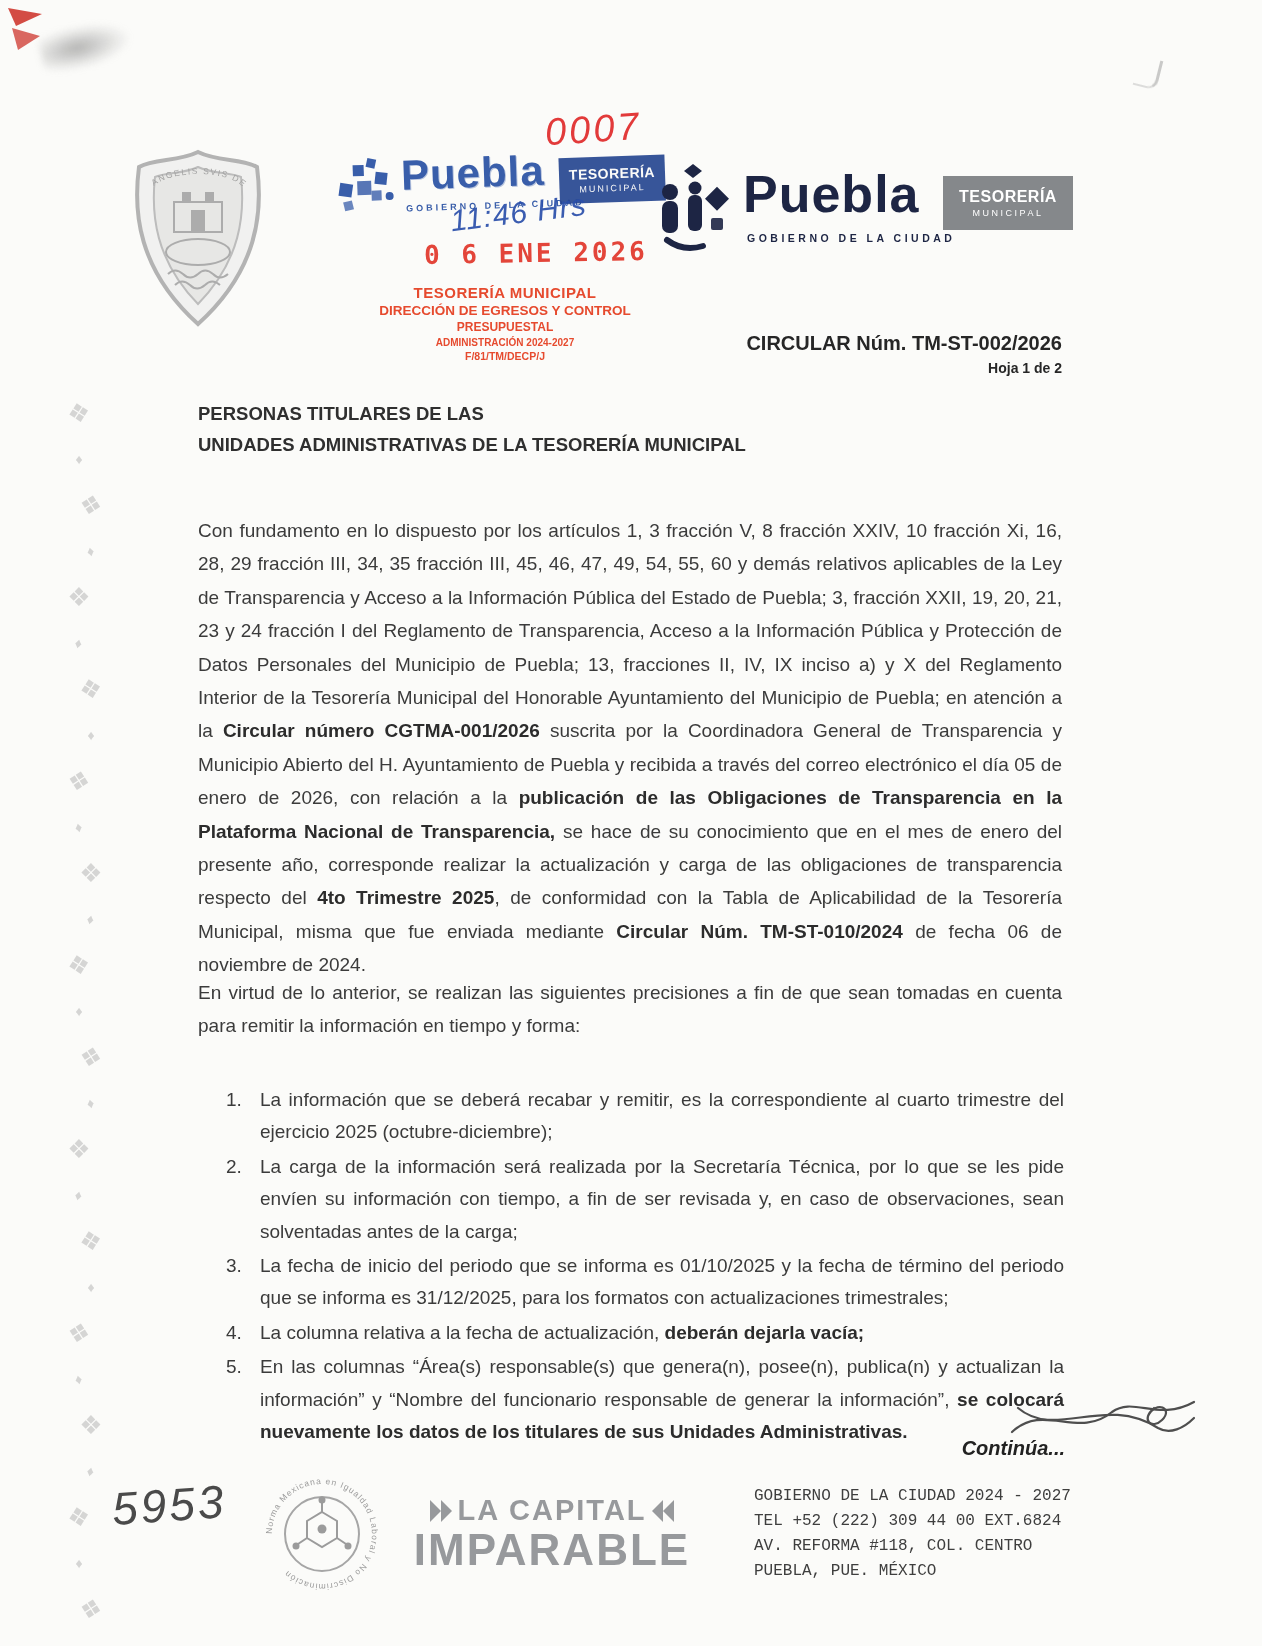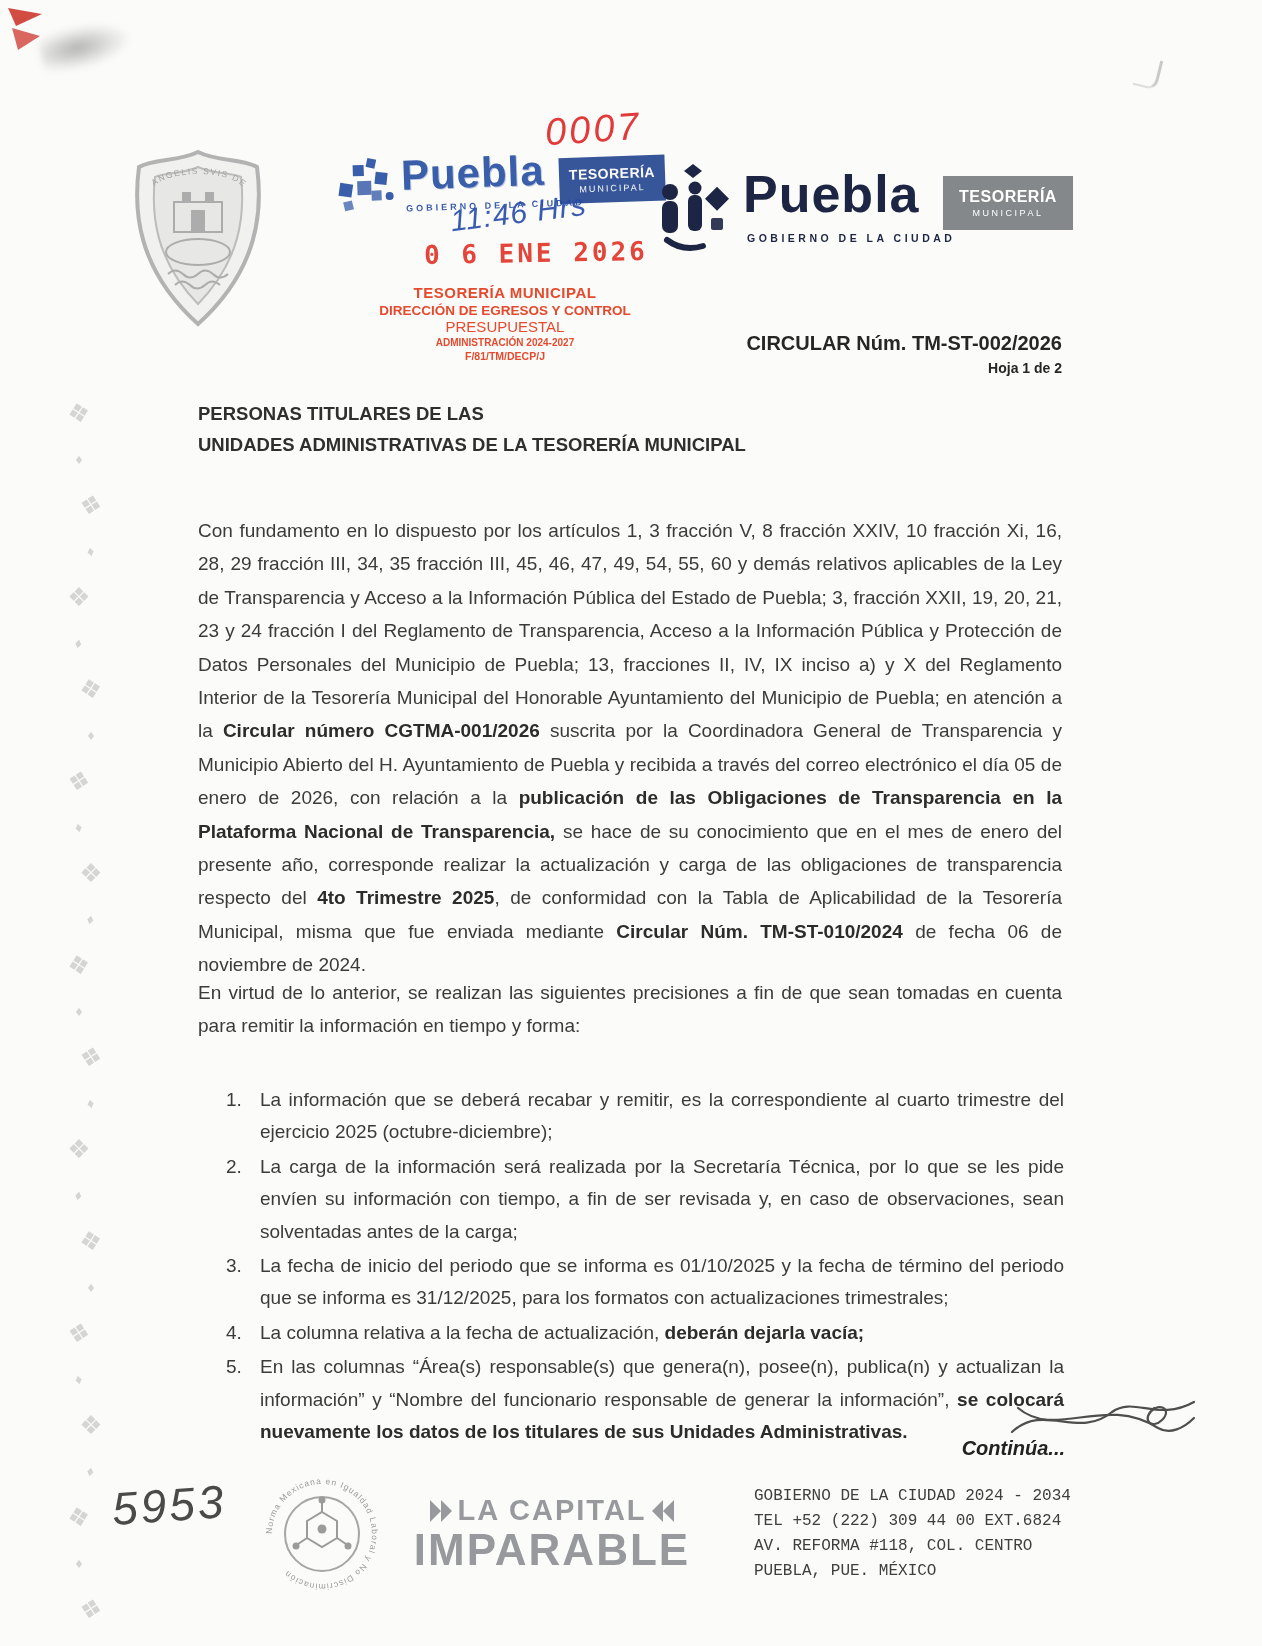--- a/index.html
+++ b/index.html
@@ -43,21 +43,21 @@
             color:#e02a2a; transform:rotate(-4deg); opacity:.92; }
   .hw-time { position:absolute; left:450px; top:196px; font-size:30px; font-style:italic; letter-spacing:1px;
             color:#2a4faa; transform:rotate(-7deg); opacity:.92; }
   .date-stamp { position:absolute; left:424px; top:238px; font-family:"DejaVu Sans Mono", monospace;
             font-weight:700; font-size:26px; letter-spacing:3px; color:#e23c30; transform:rotate(-1deg); opacity:.95; }
 
   
   .red-stamp { position:absolute; left:362px; top:284px; width:286px; text-align:center; color:#e64a2e; }
   .rs1 { font-size:15px; font-weight:700; line-height:18px; letter-spacing:.5px; }
   .rs2 { font-size:13.5px; font-weight:700; line-height:17px; }
-  .rs3 { font-size:15px; font-weight:400; line-height:16px; }
+  .rs3 { font-size:12px; font-weight:700; line-height:16px; }
   .rs4 { font-size:10px; font-weight:600; line-height:15px; }
   .rs5 { font-size:10.5px; font-weight:600; line-height:13px; }
 
   
   .logo { position:absolute; left:655px; top:160px; width:420px; height:108px; }
   .logo-icon { position:absolute; left:0; top:2px; }
   .logo-brand { position:absolute; left:88px; top:4px; font-size:52px; font-weight:800; color:#1d2544; letter-spacing:1px; }
   .logo-sub { position:absolute; left:92px; top:72px; font-size:10.5px; font-weight:700; letter-spacing:3.5px; color:#1d2544; }
   .logo-box { position:absolute; left:288px; top:16px; width:130px; height:54px; background:#85888b; color:#fff;
             display:flex; flex-direction:column; align-items:center; justify-content:center; gap:2px; }
@@ -288,19 +288,19 @@
       <span>LA CAPITAL</span>
       <svg class="chev" viewBox="0 0 30 30" width="30" height="30">
         <path d="M27,4 L16,15 L27,26 Z" fill="#97999c"></path>
           <path d="M16,4 L5,15 L16,26 Z" fill="#97999c"></path>
       </svg>
     </div>
     <div class="row2">IMPARABLE</div>
   </div>
 
   <div class="address">
-    <div>GOBIERNO DE LA CIUDAD 2024 - 2034</div>
+    <div>GOBIERNO DE LA CIUDAD 2024 - 2027</div>
     <div>TEL +52 (222) 309 44 00 EXT.6824</div>
     <div>AV. REFORMA #118, COL. CENTRO</div>
     <div>PUEBLA, PUE. MÉXICO</div>
   </div>
 
 </div>
 
 </body></html>

